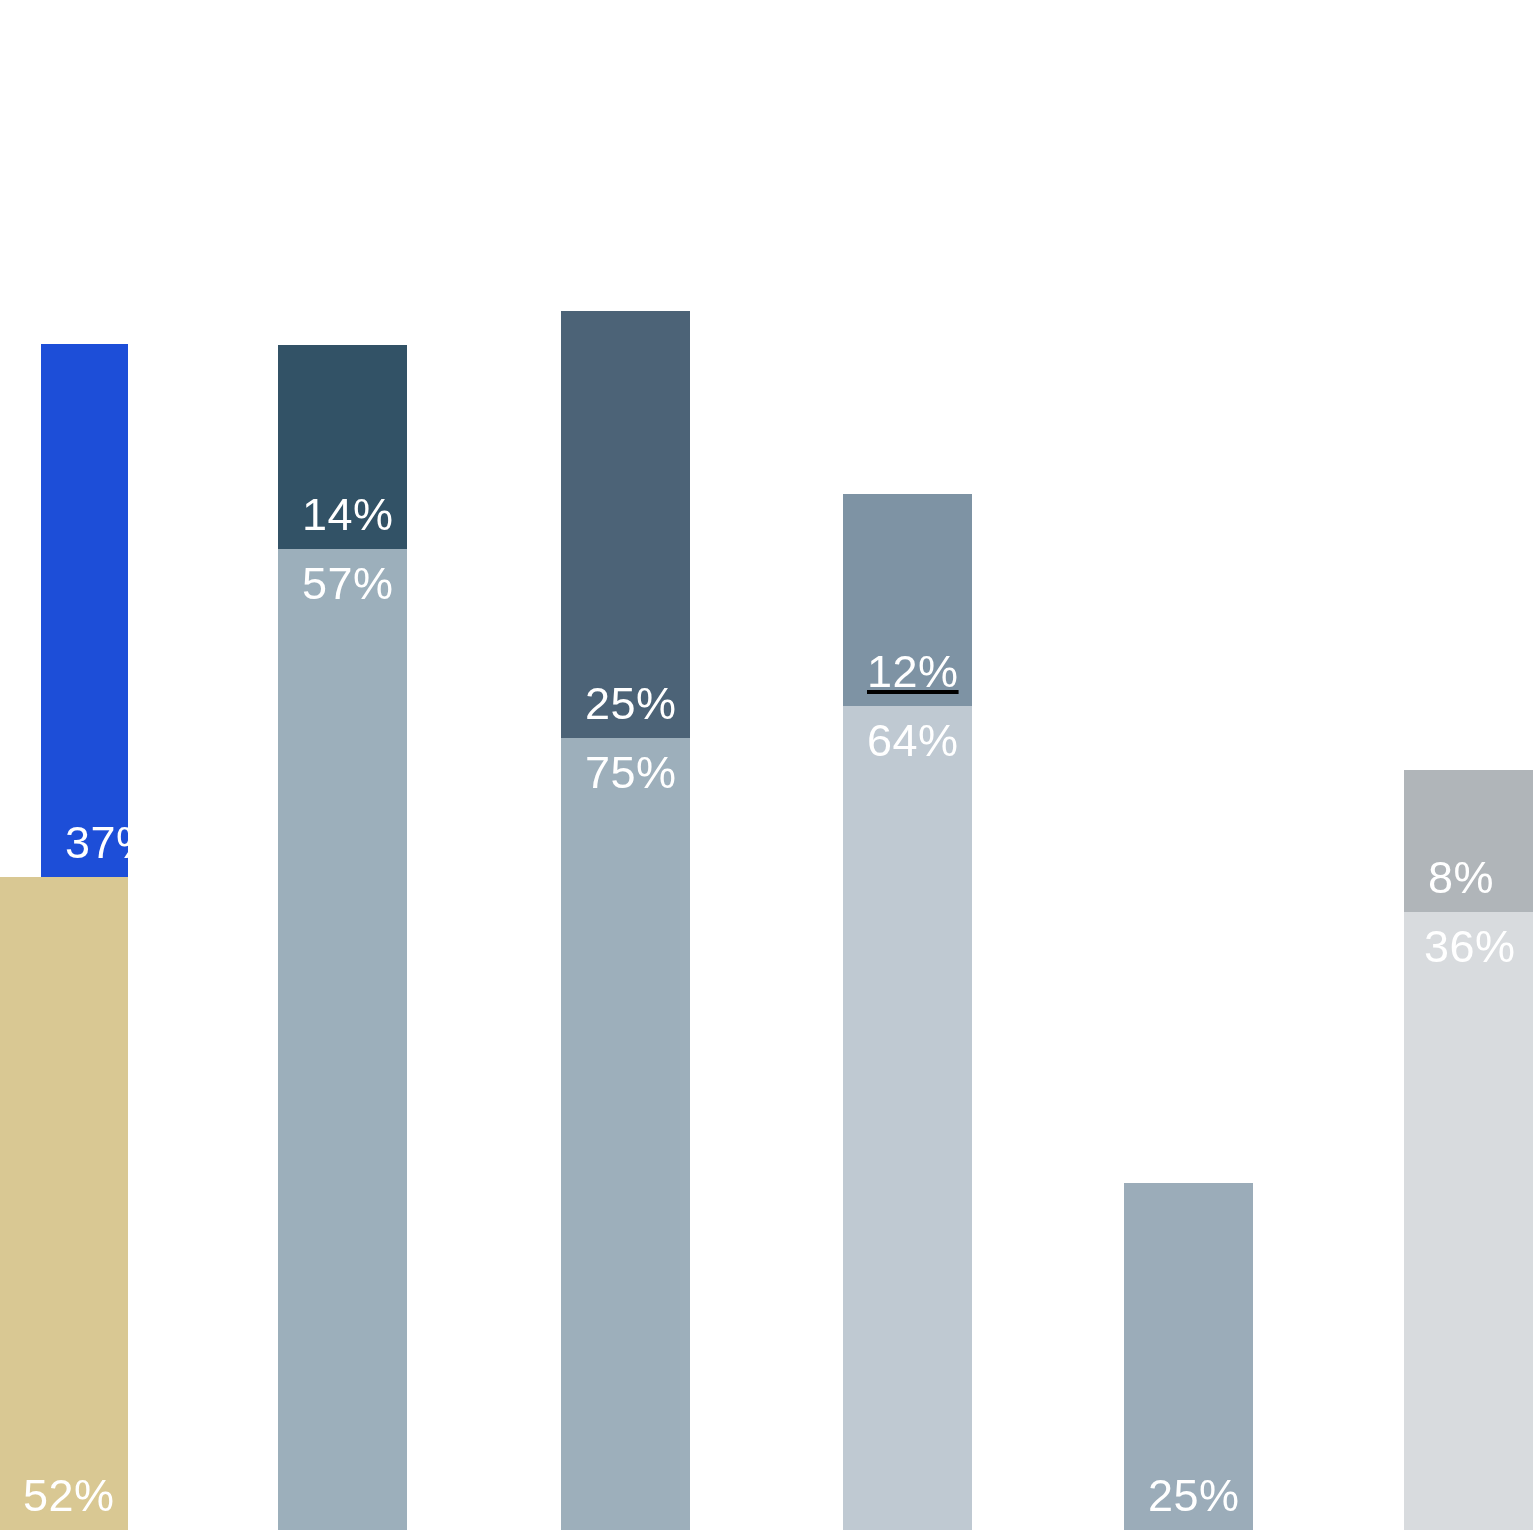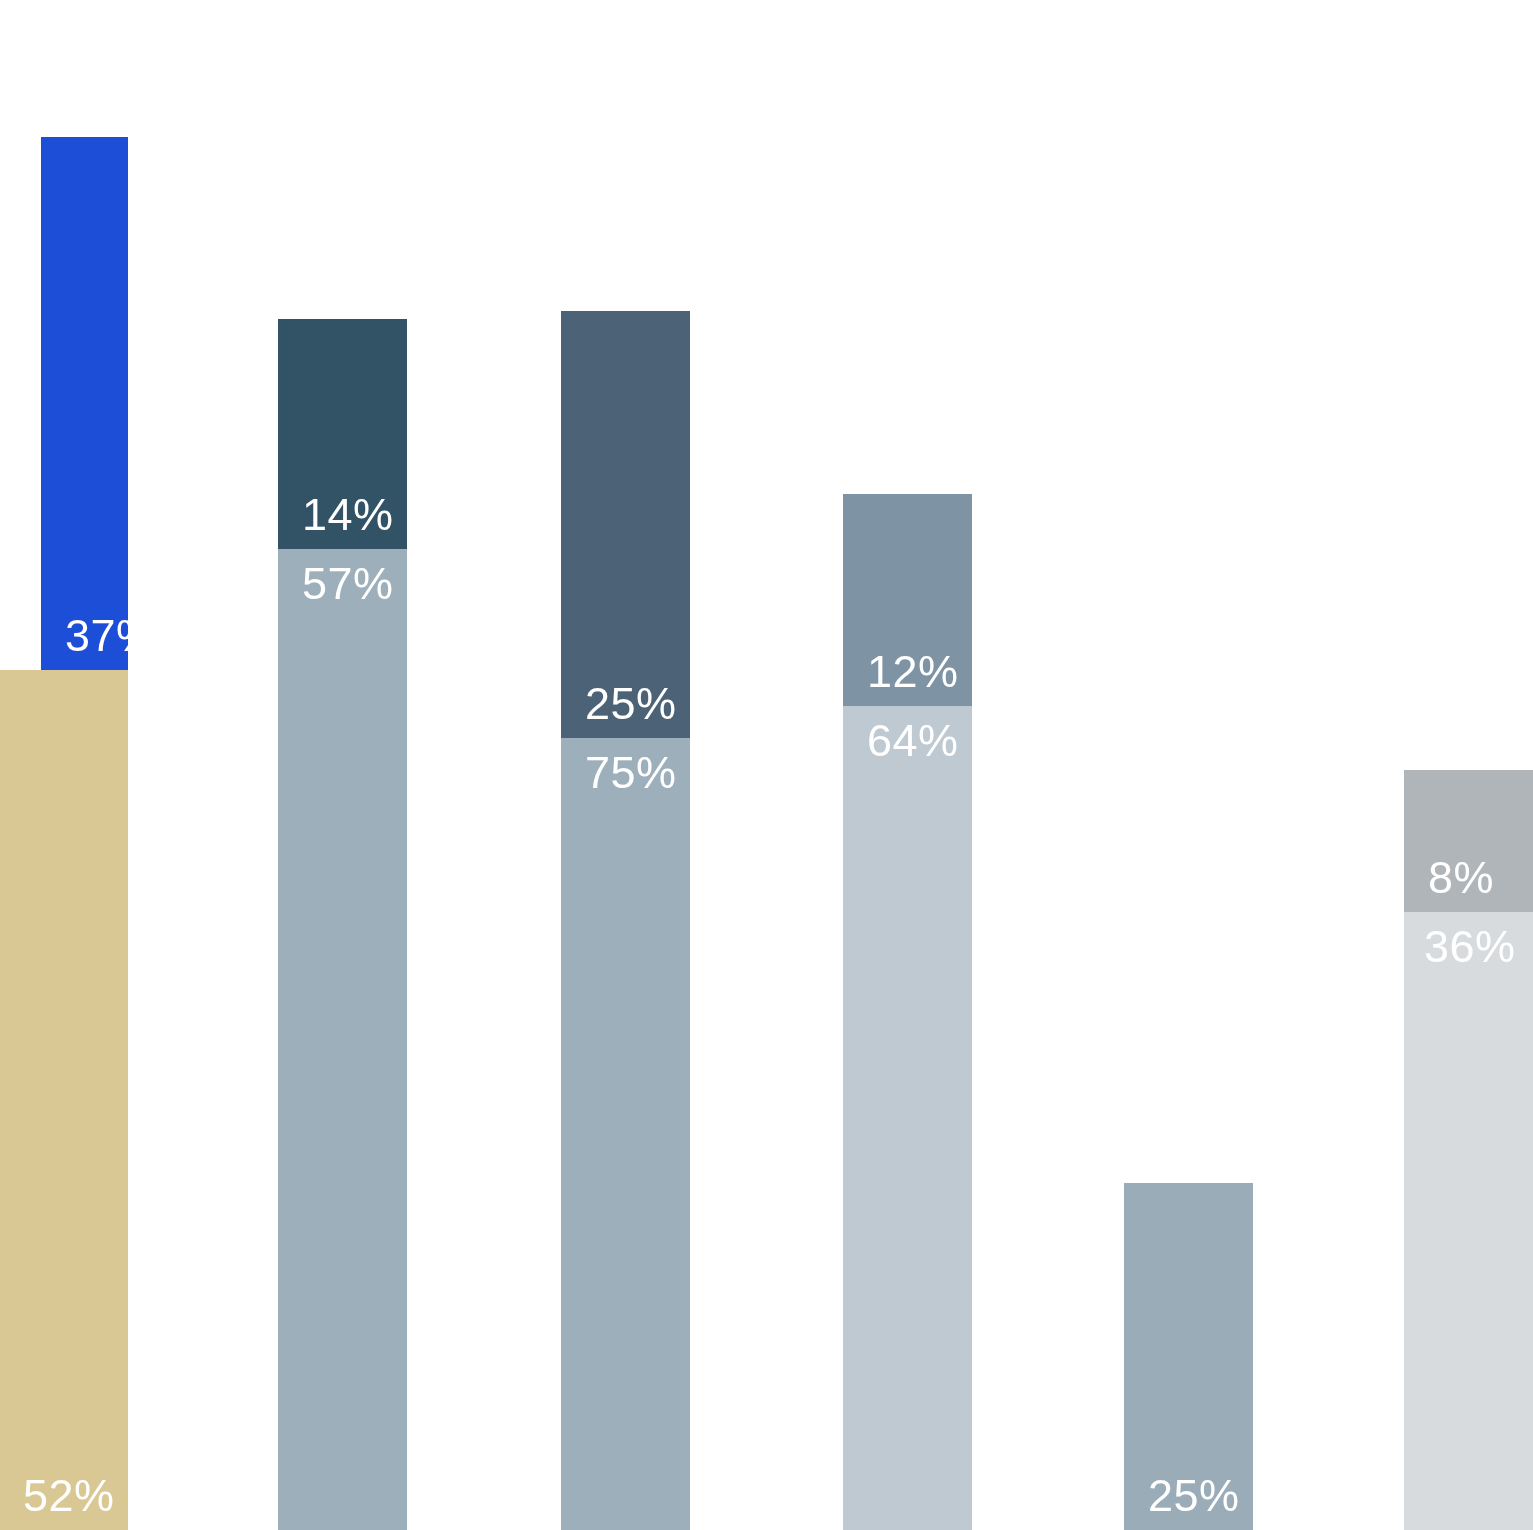--- a/index.html
+++ b/index.html
@@ -44,44 +44,44 @@
 </style>
 </head>
 <body>
 
 <div id="chart-canvas">
 
   <div class="bar-group" style="left:-1px; width:129px; height:1530px;">
     <div class="bar-segment" style="height:533px; background:#1d4ed8;margin-left:42px;">
       <span class="segment-label">37%</span>
     </div>
-    <div class="bar-segment" style="height:860px; background:#d9c893;">
+    <div class="bar-segment" style="height:653px; background:#d9c893;">
       <span class="segment-label">52%</span>
     </div>
   </div>
 
   <div class="bar-group" style="left:278px; width:129px; height:1219px;">
-    <div class="bar-segment" style="height:230px; background:#325266;">
+    <div class="bar-segment" style="height:204px; background:#325266;">
       <span class="segment-label">14%</span>
     </div>
     <div class="bar-segment" style="height:981px; background:#9cafbb;">
       <span class="segment-label" style="position:absolute; top:12px; left:0; padding-bottom:0;">57%</span>
     </div>
   </div>
 
   <div class="bar-group" style="left:561px; width:129px; height:1219px;">
     <div class="bar-segment" style="height:427px; background:#4c6377;">
       <span class="segment-label">25%</span>
     </div>
     <div class="bar-segment" style="height:792px; background:#9dafbb;">
       <span class="segment-label" style="position:absolute; top:12px; left:0; padding-bottom:0;">75%</span>
     </div>
   </div>
 
-  <div class="bar-group" style="left:843px; width:129px; height:1036px;">
+  <div class="bar-group" style="left:843px; width:129px; height:1036px;text-decoration:underline;">
     <div class="bar-segment" style="height:212px; background:#7e93a4;">
       <span class="segment-label">12%</span>
     </div>
     <div class="bar-segment" style="height:824px; background:#bfc9d2;">
       <span class="segment-label" style="position:absolute; top:12px; left:0; padding-bottom:0;">64%</span>
     </div>
   </div>
 
   <div class="bar-group" style="left:1124px; width:129px; height:949px;">
     <div class="bar-segment" style="height:347px; background:#9bacb9;">

